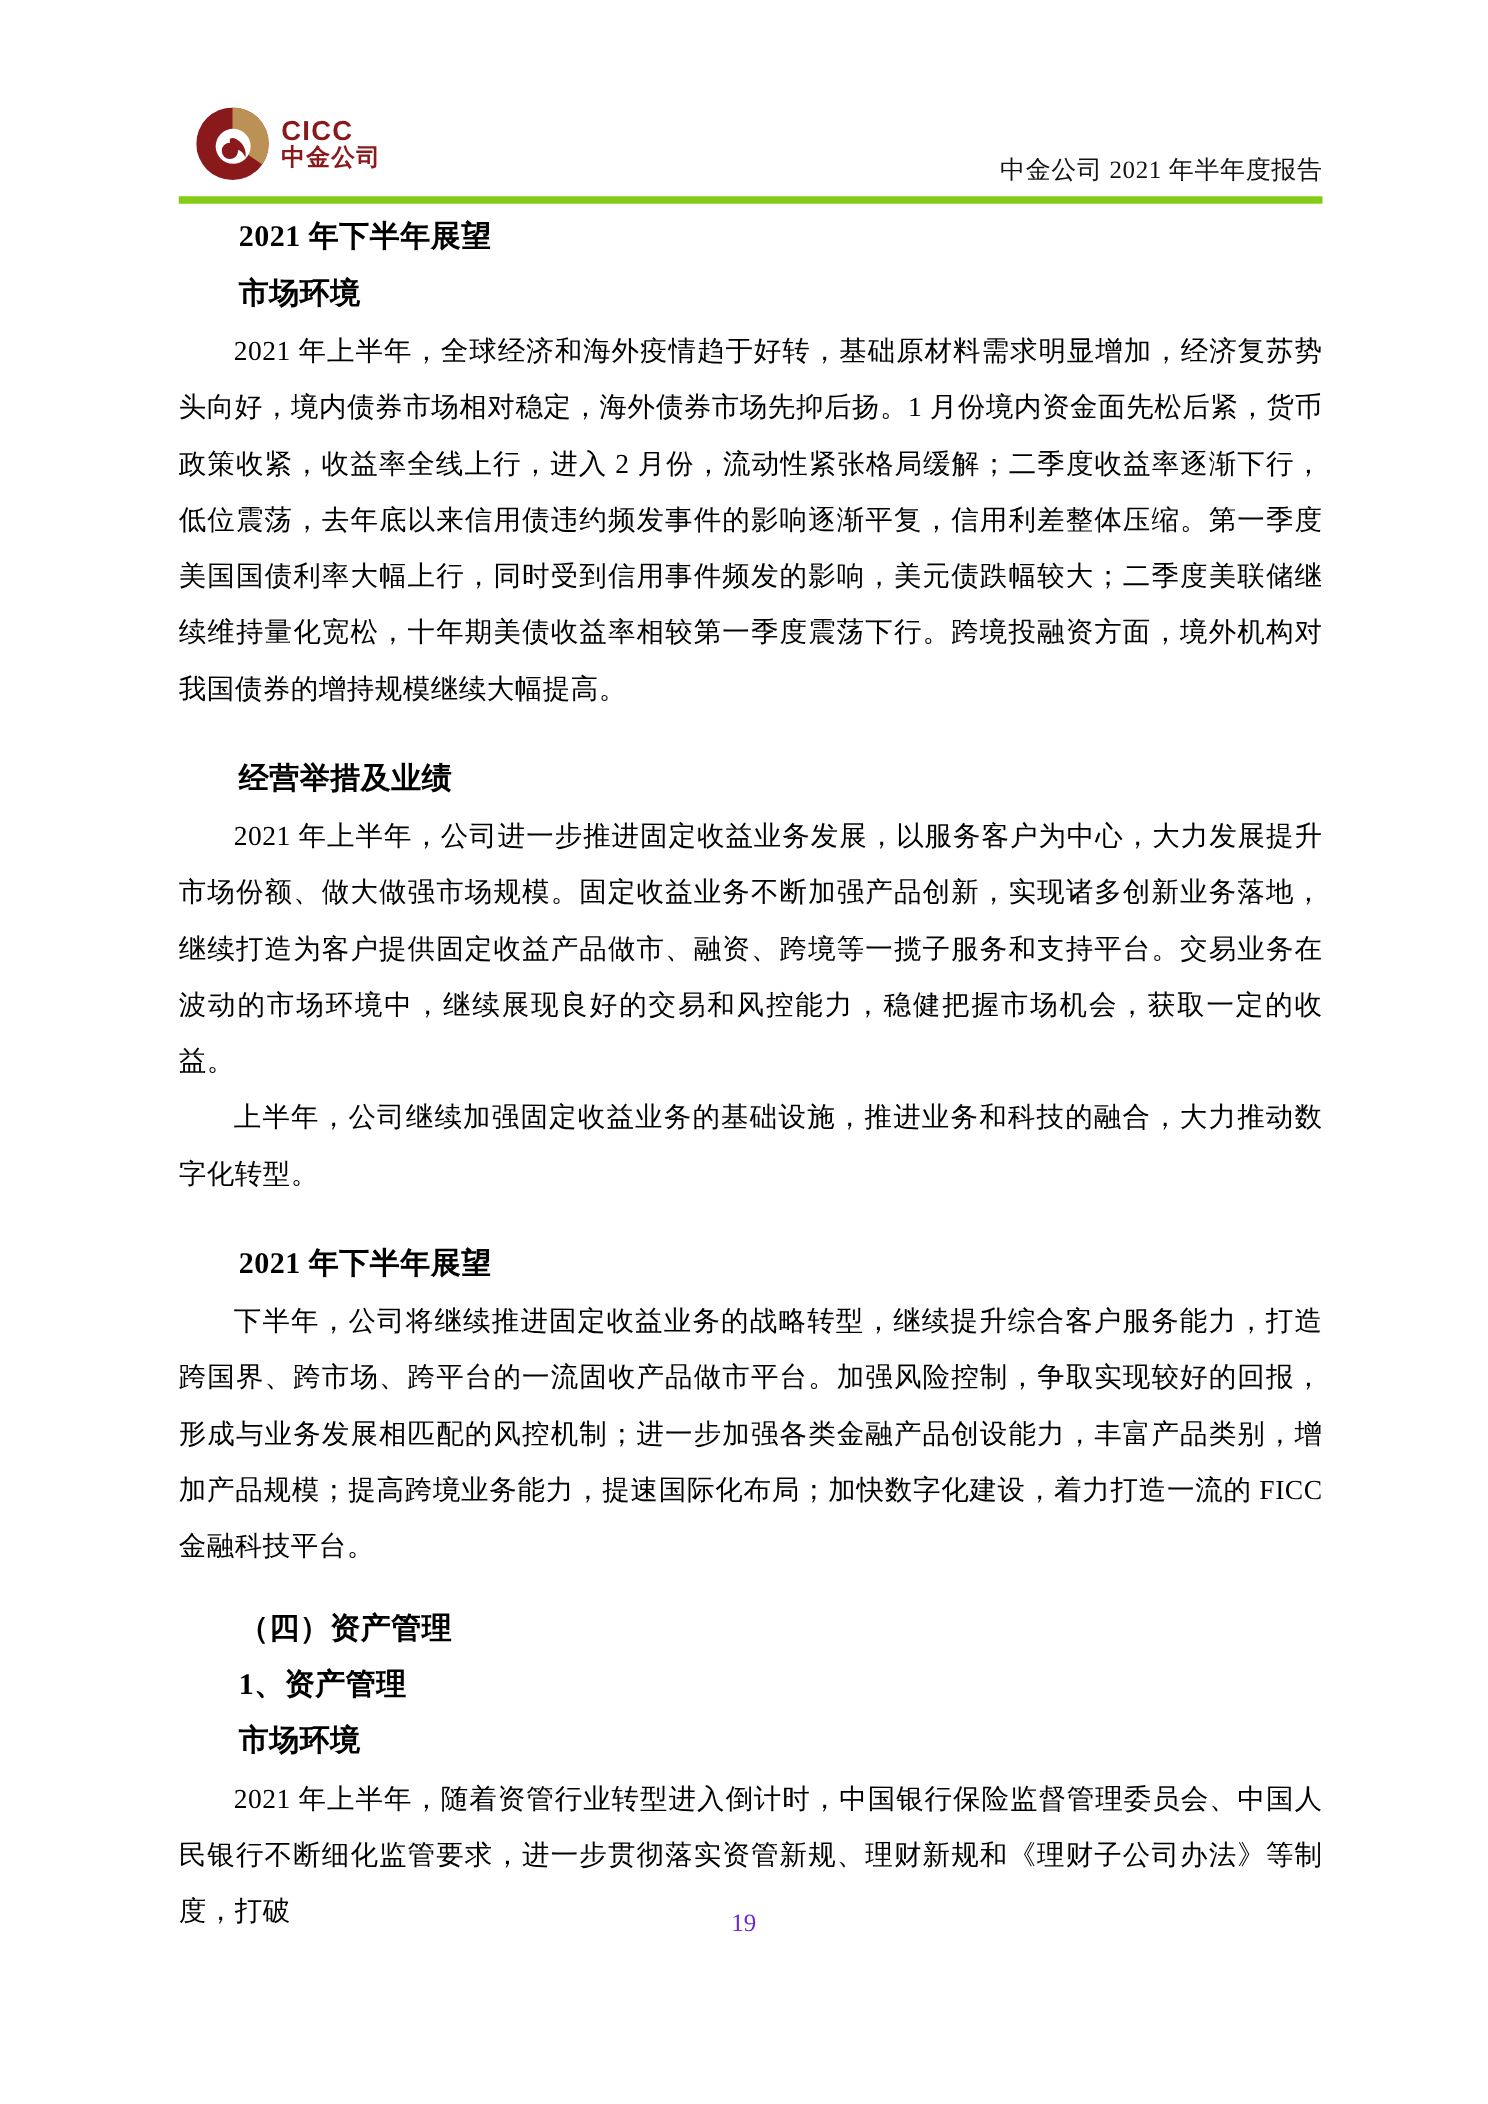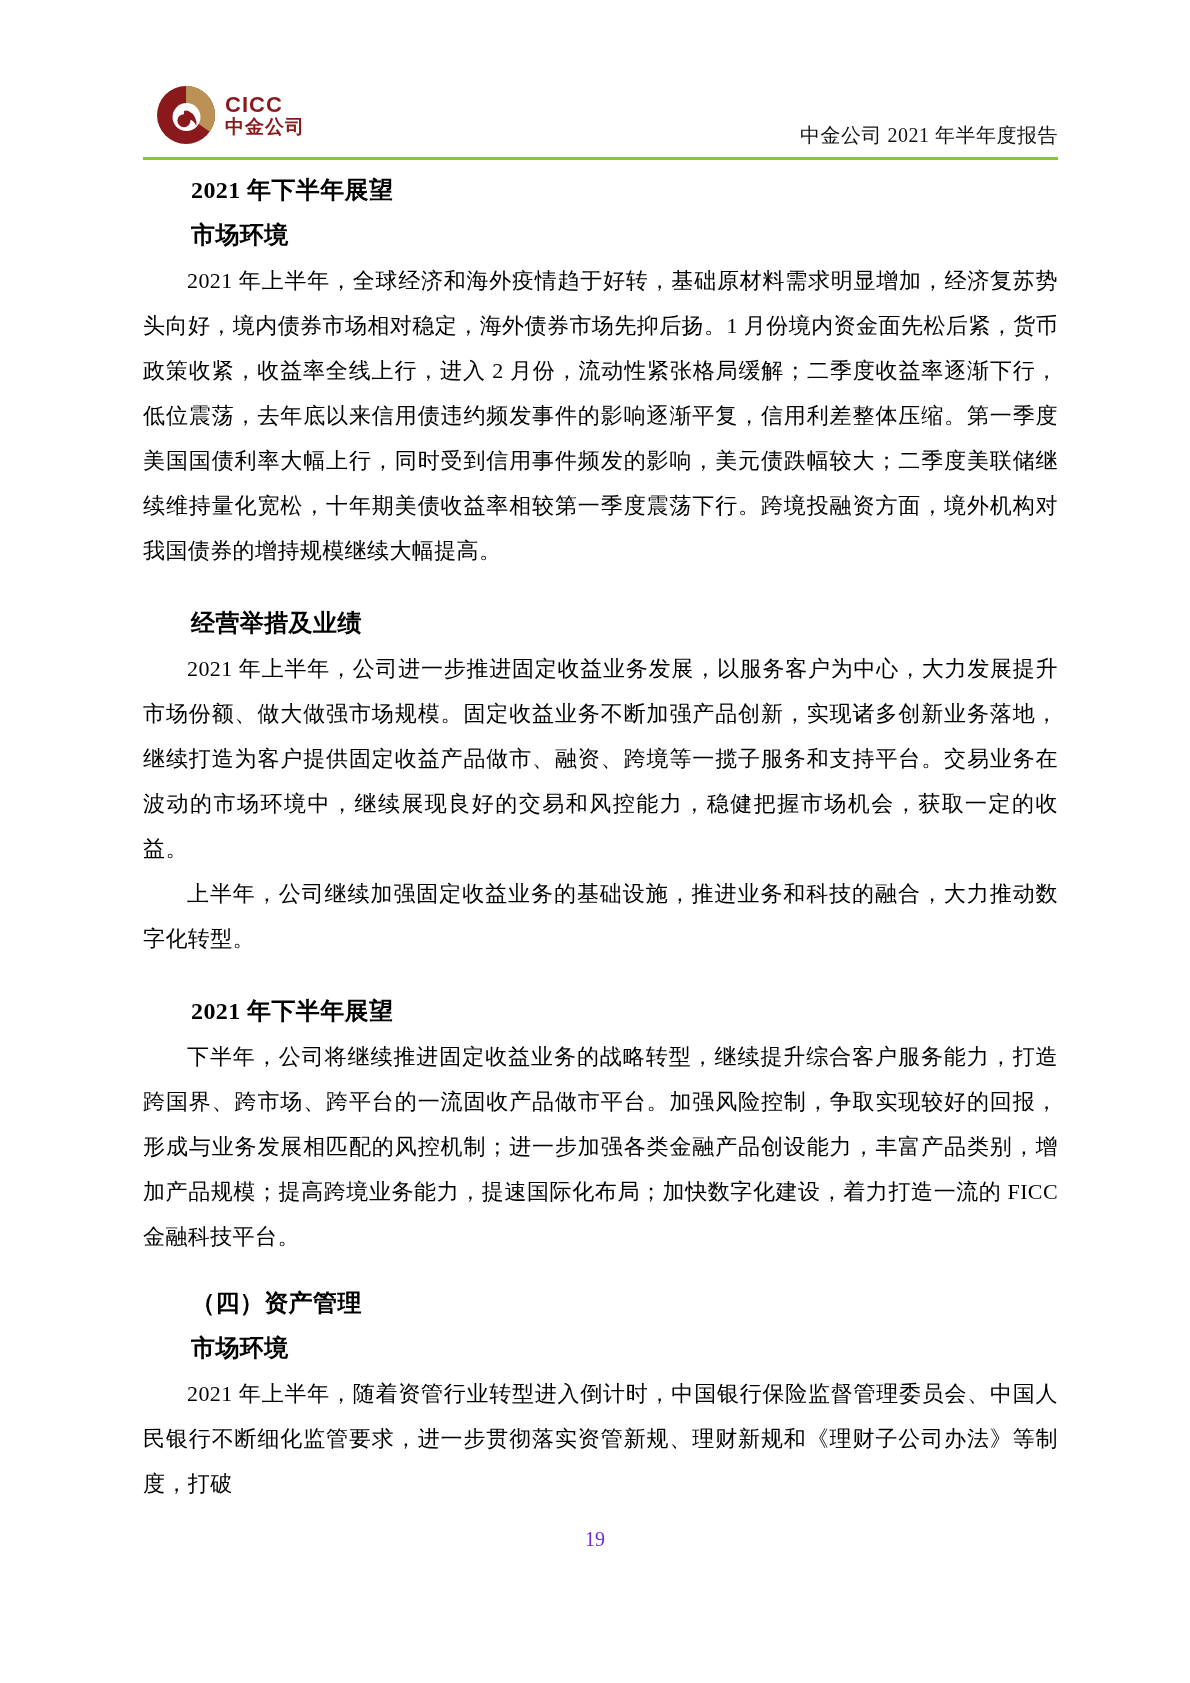--- a/index.html
+++ b/index.html
@@ -10,21 +10,21 @@
     background:#ffffff;
     font-family:"Liberation Serif","DejaVu Serif",serif;
     color:#000000;
     overflow:hidden;
   }
 
   
   .header {
     position:absolute;
     top:0; left:143px; width:915px; height:157px;
-    border-bottom:3px solid #84cc16;
+    border-bottom:6px solid #84cc16;
   }
   .logo {
     position:absolute; left:14px; top:86px;
     display:flex; align-items:center; gap:10px;
   }
   .logo-mark { width:58px; height:58px; display:block; }
   .logo-text { display:flex; flex-direction:column; line-height:1.05; }
   .logo-acronym {
     font-family:"Liberation Sans","DejaVu Sans",sans-serif;
     font-weight:bold; font-size:22px; letter-spacing:1px; color:#8a191c;
@@ -91,19 +91,20 @@
     <p>2021 年上半年，全球经济和海外疫情趋于好转，基础原材料需求明显增加，经济复苏势头向好，境内债券市场相对稳定，海外债券市场先抑后扬。1 月份境内资金面先松后紧，货币政策收紧，收益率全线上行，进入 2 月份，流动性紧张格局缓解；二季度收益率逐渐下行，低位震荡，去年底以来信用债违约频发事件的影响逐渐平复，信用利差整体压缩。第一季度美国国债利率大幅上行，同时受到信用事件频发的影响，美元债跌幅较大；二季度美联储继续维持量化宽松，十年期美债收益率相较第一季度震荡下行。跨境投融资方面，境外机构对我国债券的增持规模继续大幅提高。</p>
 
     <h3 class="gap-lg">经营举措及业绩</h3>
     <p>2021 年上半年，公司进一步推进固定收益业务发展，以服务客户为中心，大力发展提升市场份额、做大做强市场规模。固定收益业务不断加强产品创新，实现诸多创新业务落地，继续打造为客户提供固定收益产品做市、融资、跨境等一揽子服务和支持平台。交易业务在波动的市场环境中，继续展现良好的交易和风控能力，稳健把握市场机会，获取一定的收益。</p>
     <p>上半年，公司继续加强固定收益业务的基础设施，推进业务和科技的融合，大力推动数字化转型。</p>
 
     <h3 class="gap-lg">2021 年下半年展望</h3>
     <p>下半年，公司将继续推进固定收益业务的战略转型，继续提升综合客户服务能力，打造跨国界、跨市场、跨平台的一流固收产品做市平台。加强风险控制，争取实现较好的回报，形成与业务发展相匹配的风控机制；进一步加强各类金融产品创设能力，丰富产品类别，增加产品规模；提高跨境业务能力，提速国际化布局；加快数字化建设，着力打造一流的 FICC 金融科技平台。</p>
 
     <h2 class="gap-md">（四）资产管理</h2>
+    <h3>1、资产管理</h3>
     <h3>市场环境</h3>
     <p>2021 年上半年，随着资管行业转型进入倒计时，中国银行保险监督管理委员会、中国人民银行不断细化监管要求，进一步贯彻落实资管新规、理财新规和《理财子公司办法》等制度，打破</p>
   </main>
 
   <div class="page-number">19</div>
 
 </div>
 
 </body></html>

